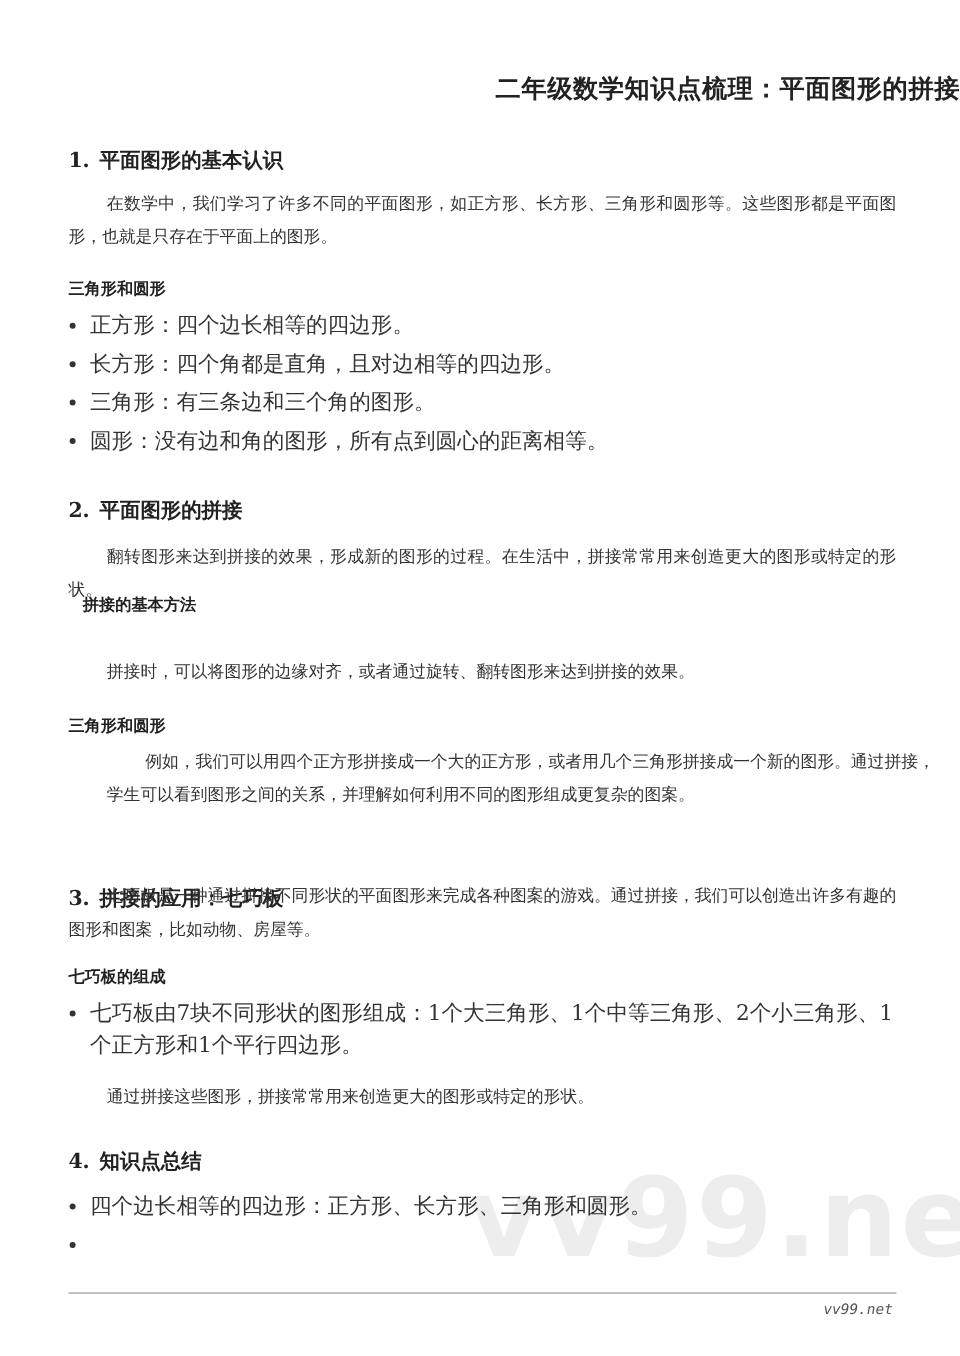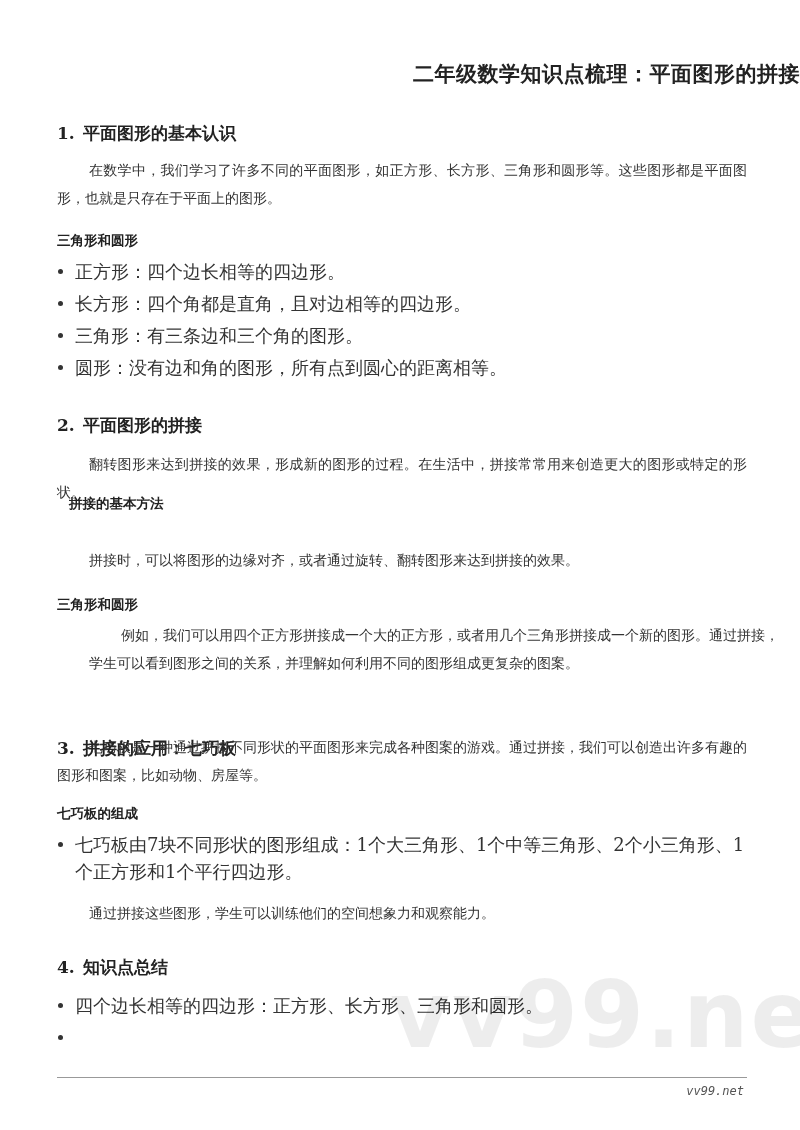--- a/index.html
+++ b/index.html
@@ -76,21 +76,21 @@
   <div class="h3" style="top:596px;">三角形和圆形</div>
   <div class="para" style="top:621px;margin-left:32px;">例如，我们可以用四个正方形拼接成一个大的正方形，或者用几个三角形拼接成一个新的图形。通过拼接，学生可以看到图形之间的关系，并理解如何利用不同的图形组成更复杂的图案。</div>
 
   <div class="h2" style="top:737px;">
     <span class="num">3.</span><span>拼接的应用：七巧板</span>
   </div>
   <div class="para" style="top:733px;">七巧板是一种通过拼接不同形状的平面图形来完成各种图案的游戏。通过拼接，我们可以创造出许多有趣的图形和图案，比如动物、房屋等。</div>
 
   <div class="h3" style="top:805px;">七巧板的组成</div>
   <div class="bullet" style="top:831px;"><span class="dot"></span><span>七巧板由7块不同形状的图形组成：1个大三角形、1个中等三角形、2个小三角形、1个正方形和1个平行四边形。</span></div>
-  <div class="plain" style="top:905px;">通过拼接这些图形，学生可以训练他们的空间想象力和观察能力。</div>
+  <div class="plain" style="top:905px;">通过拼接这些图形，拼接常常用来创造更大的图形或特定的形状。</div>
 
   <div class="h2" style="top:956px;">
     <span class="num">4.</span><span>知识点总结</span>
   </div>
   <div class="bullet" style="top:992px;"><span class="dot"></span><span>四个边长相等的四边形：正方形、长方形、三角形和圆形。</span></div>
   <div class="bullet" style="top:1024px;"><span class="dot"></span></div>
 
   <div class="watermark">vv99.net</div>
 
   <div class="footer-rule"></div>

